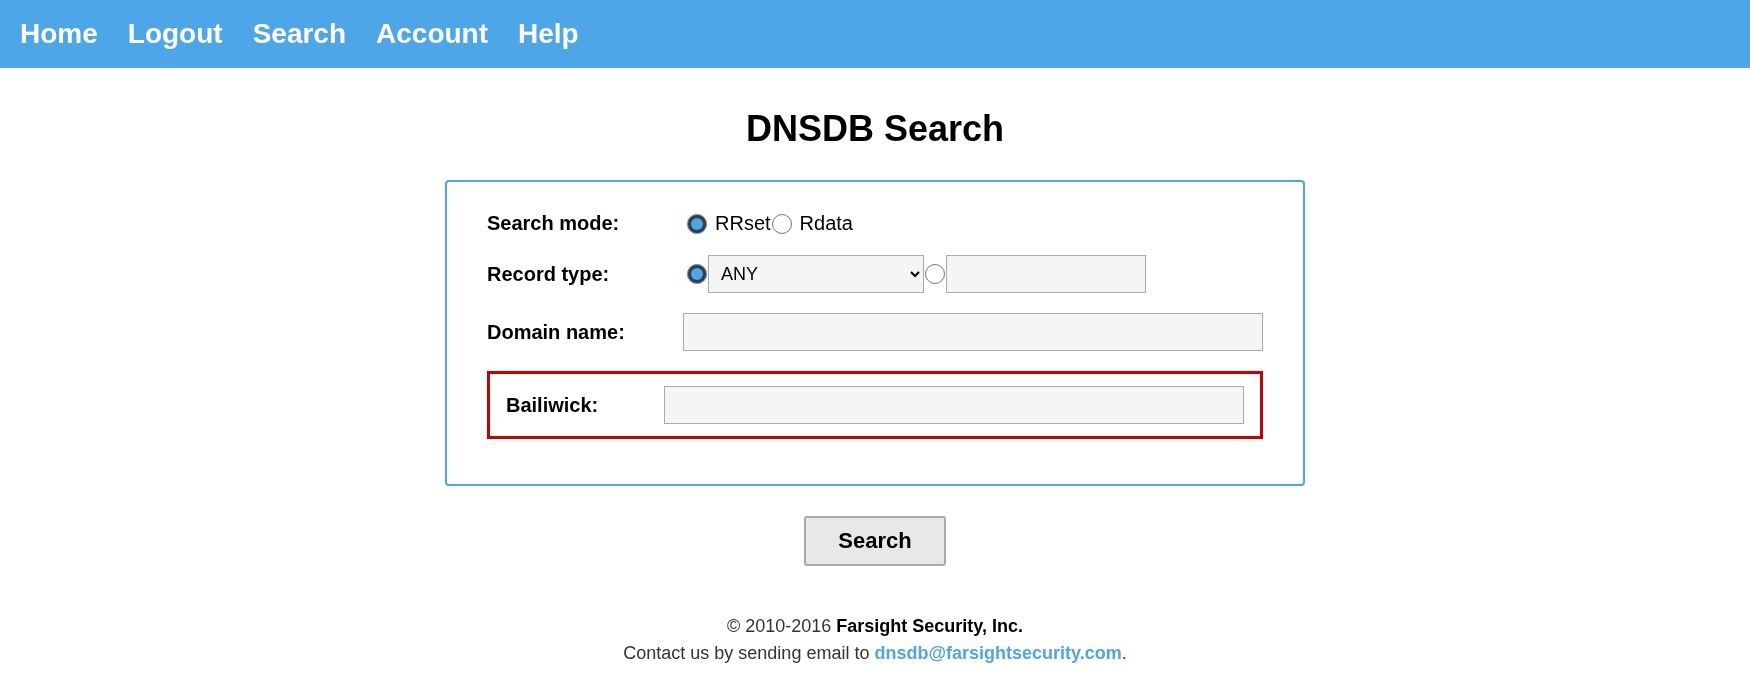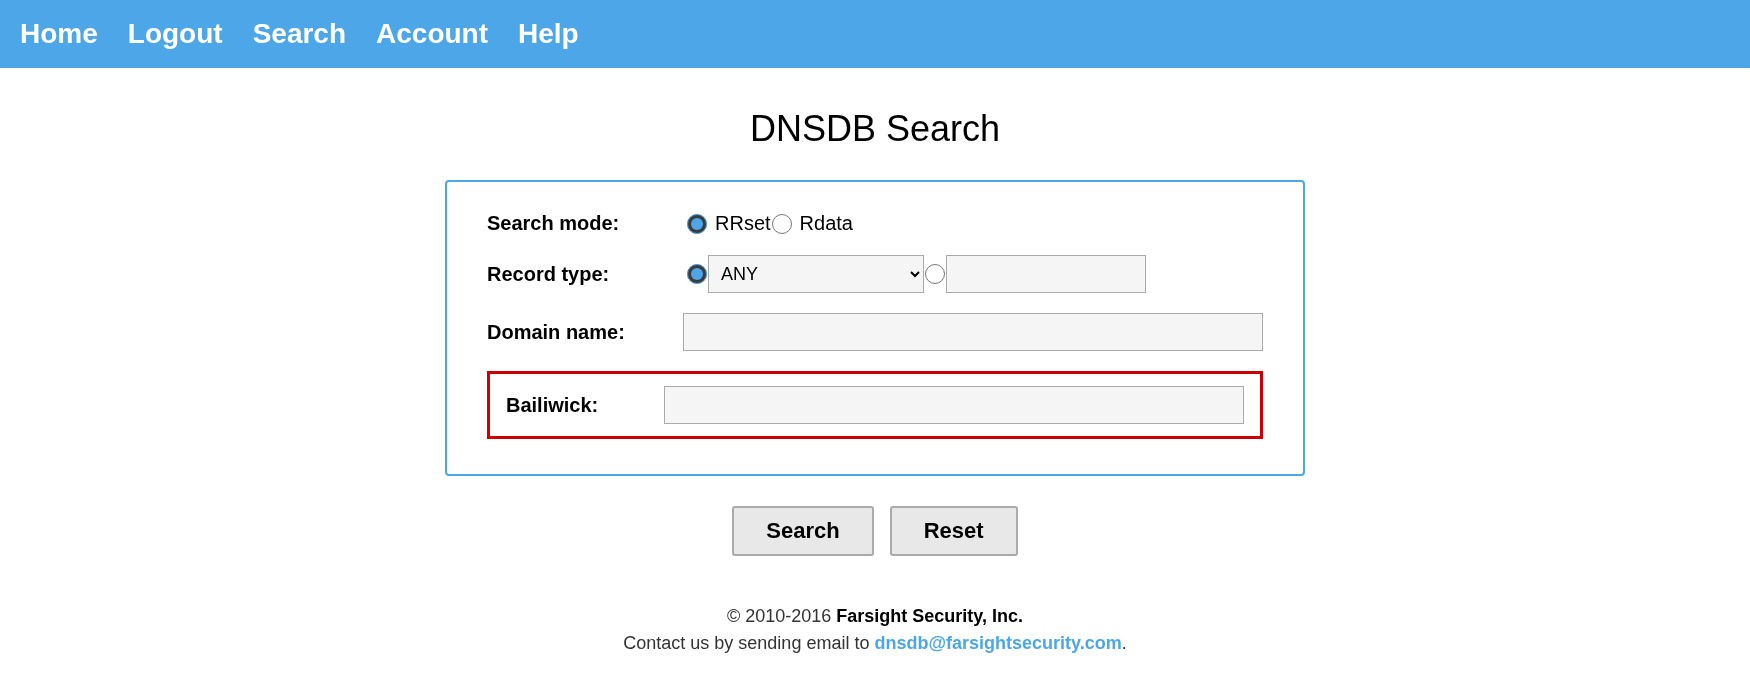--- a/index.html
+++ b/index.html
@@ -36,21 +36,21 @@
     
     .main-content {
       display: flex;
       flex-direction: column;
       align-items: center;
       padding-top: 40px;
     }
 
     .page-title {
       font-size: 36px;
-      font-weight: normal;
+      font-weight: bold;
       margin-bottom: 30px;
       color: #000000;
     }
 
     
     .search-form-container {
       border: 2px solid #4da6e8;
       border-radius: 4px;
       padding: 30px 40px;
       width: 860px;
@@ -127,21 +127,21 @@
       background: #f5f5f5;
       width: 580px;
     }
 
     
     .bailiwick-row {
       border: 3px solid #cc0000;
       padding: 12px 16px;
       display: flex;
       align-items: center;
-      margin-bottom: 5px;
+      margin-bottom: 15px;
     }
 
     .bailiwick-input {
       font-size: 18px;
       padding: 6px 8px;
       height: 38px;
       border: 1px solid #aaaaaa;
       background: #f5f5f5;
       width: 580px;
     }
@@ -254,21 +254,20 @@
       <span class="form-label">Bailiwick:</span>
       <div class="form-controls">
         <input type="text" class="bailiwick-input" value="" style="">
       </div>
     </div>
 
   </div>
 
   <div class="button-row">
     <button class="btn">Search</button>
-    <button class="btn">Reset</button>
   </div>
 
   <div class="footer">
     <p>
       <span>© 2010-2016 </span><a class="brand-link" href="#">Farsight Security, Inc.</a>
     </p>
     <p>
       <span>Contact us by sending email to </span><a class="email-link" href="mailto:dnsdb@farsightsecurity.com">dnsdb@farsightsecurity.com</a><span>.</span>
     </p>
   </div>

